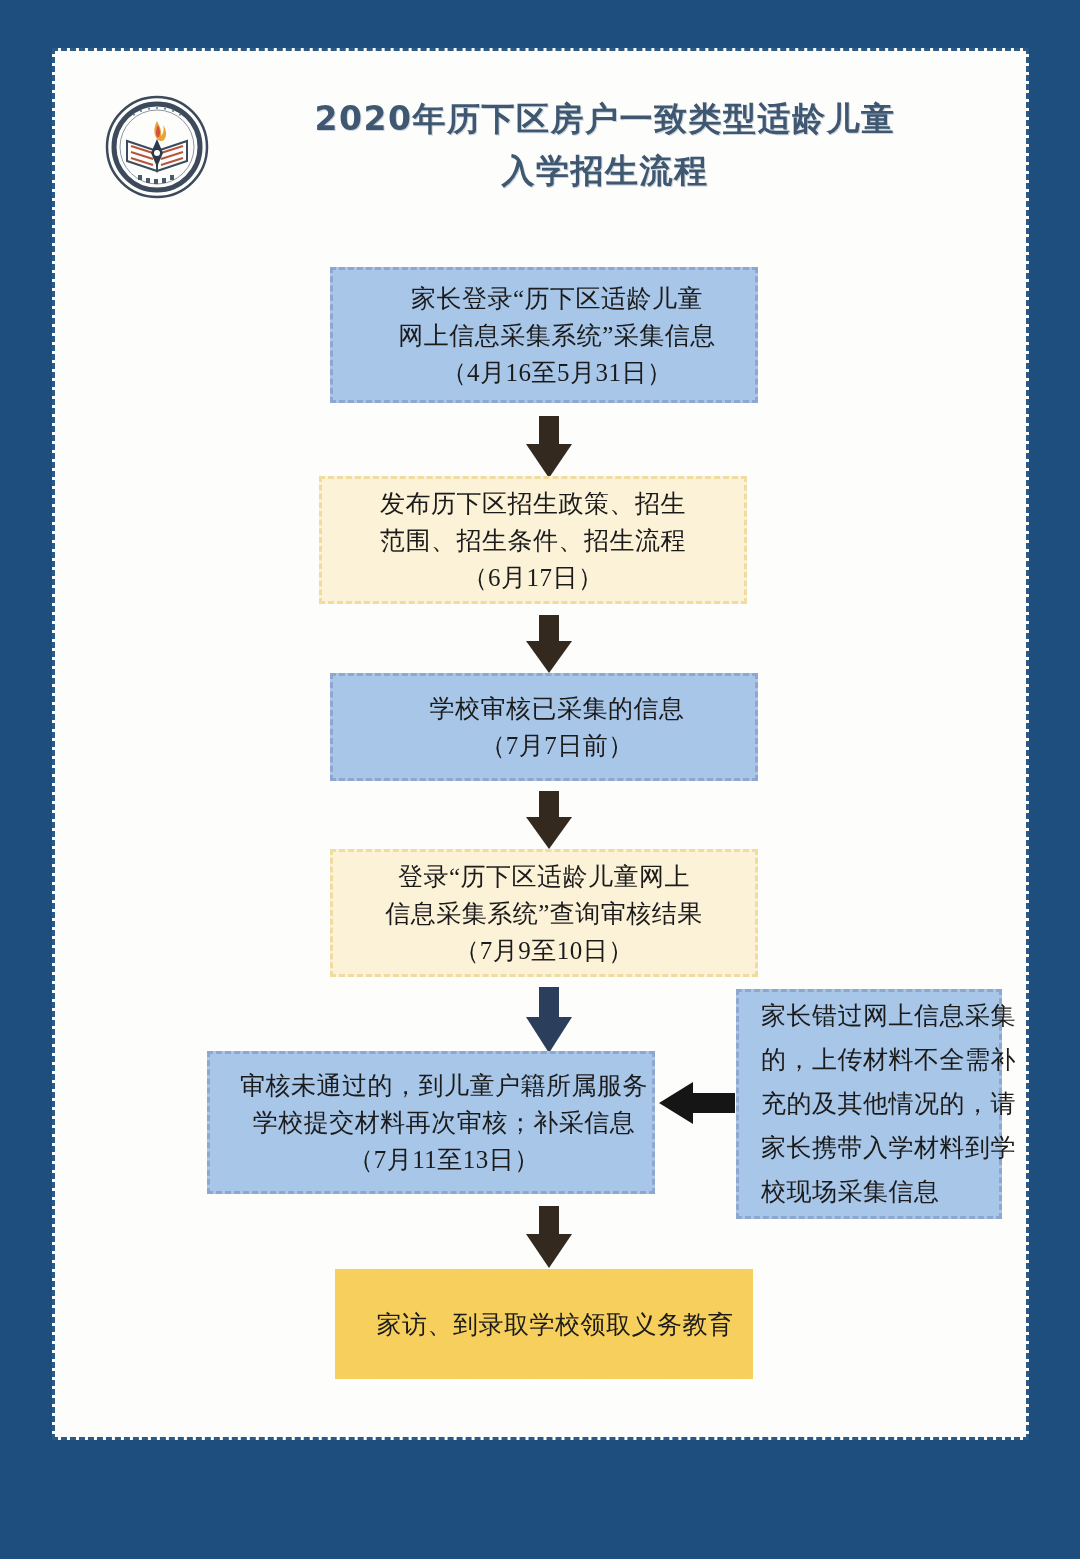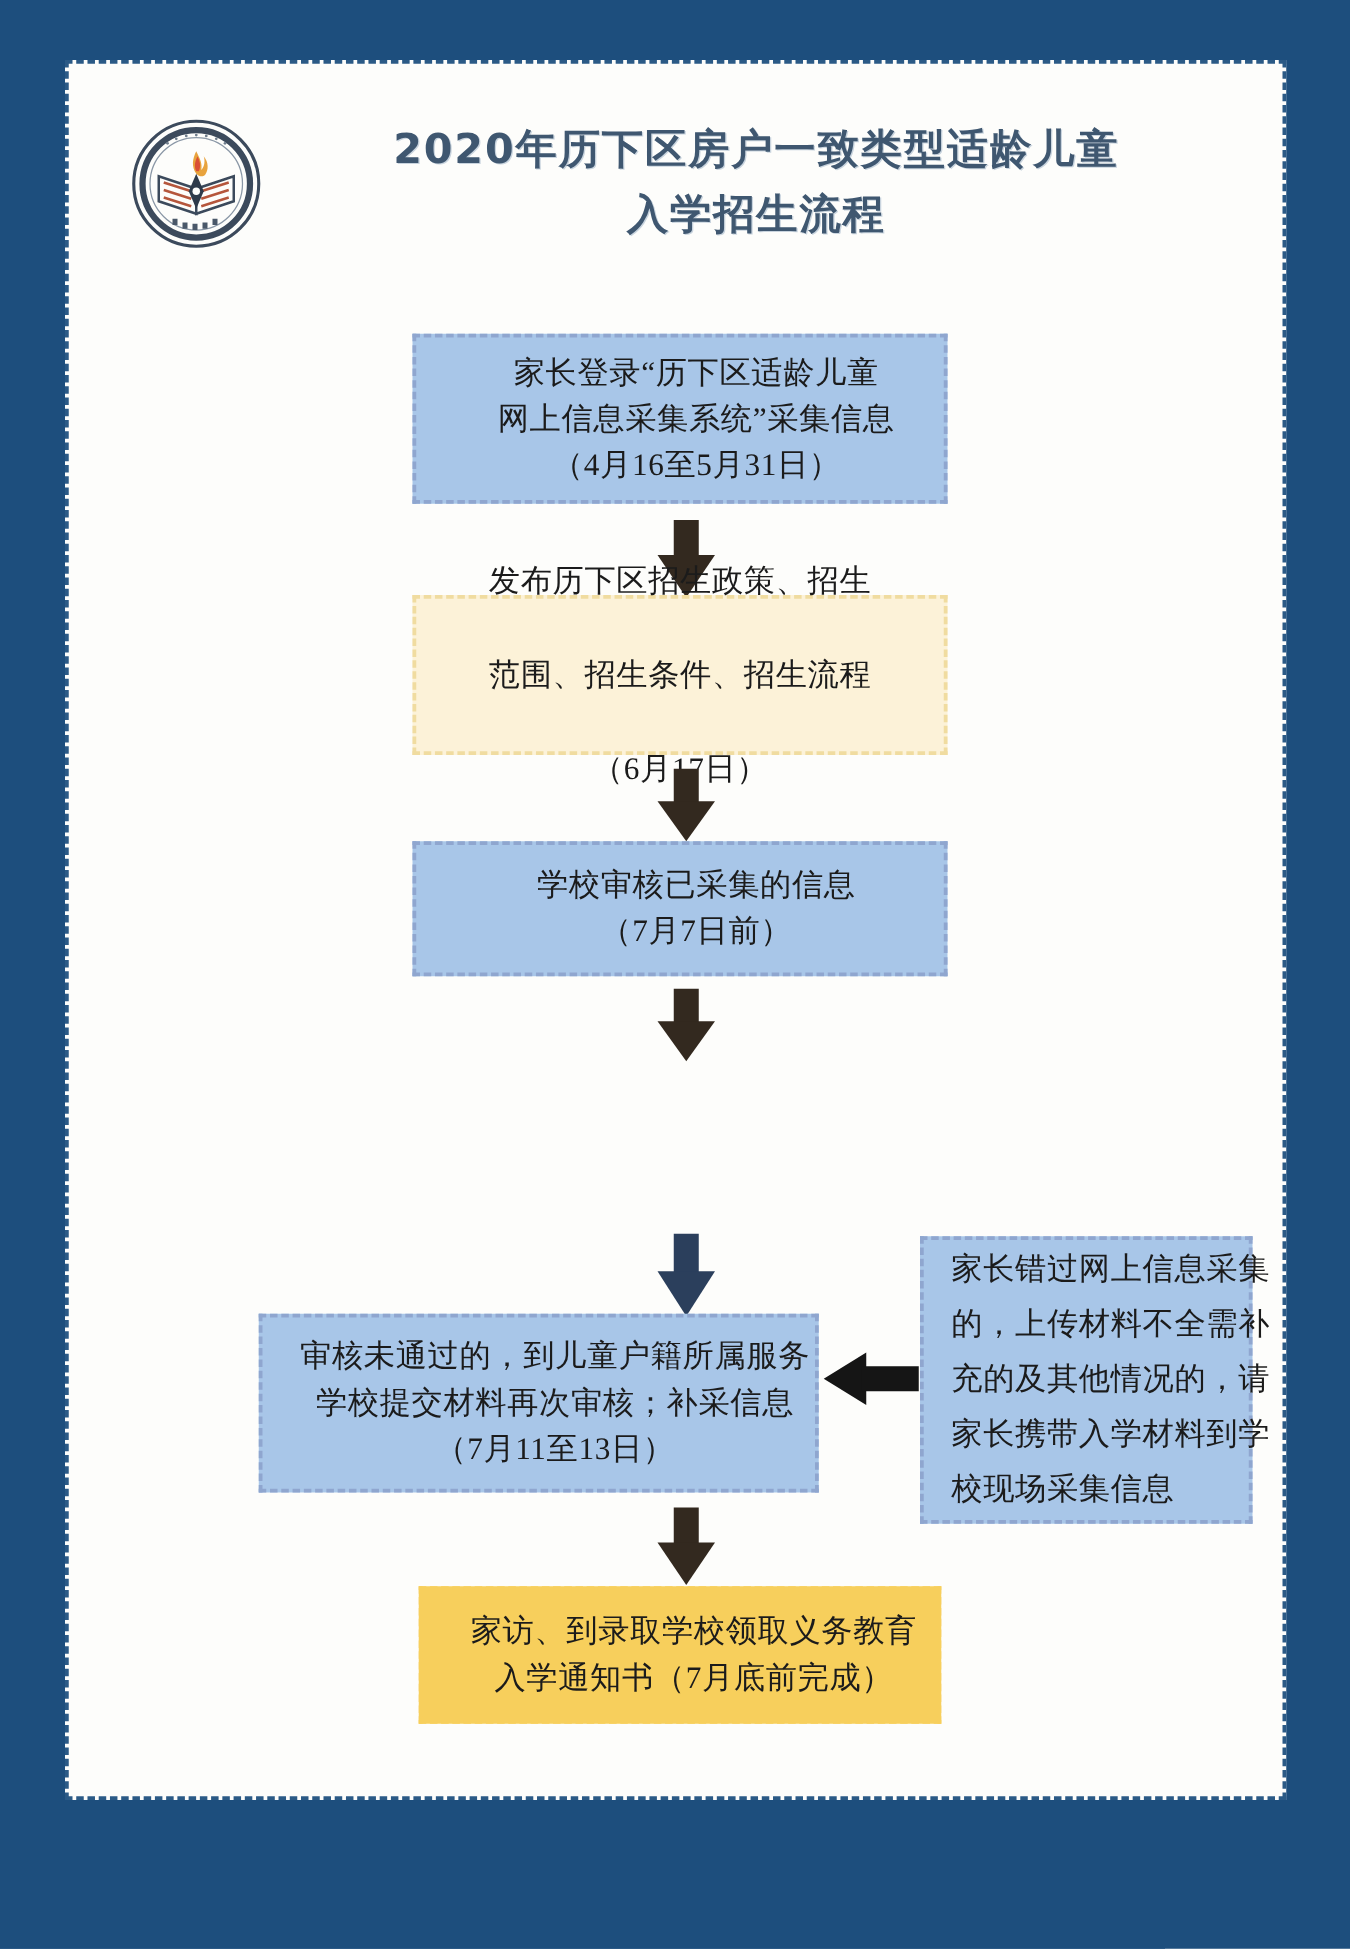--- a/index.html
+++ b/index.html
@@ -229,41 +229,46 @@
         <div class="line">家长登录“历下区适龄儿童</div>
         <div class="line">网上信息采集系统”采集信息</div>
         <div class="line">（4月16至5月31日）</div>
       </div>
 
       <div class="arrow-down" id="arrow-1-2" style="left:471px; top:365px; height:66px;">
         <div class="shaft" style="background:#33291f; height:30px;"></div>
         <div class="head" style="top:28px; border-top:34px solid #33291f;"></div>
       </div>
 
-      <div class="flow-box box-cream" id="box-2" style="left:275px; top:425px; width:428px; height:128px;gap:38px;">
+      <div class="flow-box box-cream" id="box-2" style="left:264px; top:425px; width:428px; height:128px;">
         <div class="line">发布历下区招生政策、招生</div>
         <div class="line">范围、招生条件、招生流程</div>
         <div class="line">（6月17日）</div>
       </div>
 
       <div class="arrow-down" id="arrow-2-3" style="left:471px; top:564px; height:62px;">
         <div class="shaft" style="background:#33291f; height:28px;"></div>
         <div class="head" style="top:26px; border-top:32px solid #33291f;"></div>
       </div>
 
       <div class="flow-box box-blue" id="box-3" style="left:275px; top:622px; width:428px; height:108px;font-family:Liberation Serif, serif;">
         <div class="line">学校审核已采集的信息</div>
         <div class="line">（7月7日前）</div>
       </div>
 
       <div class="arrow-down" id="arrow-3-4" style="left:471px; top:740px; height:60px;">
         <div class="shaft" style="background:#33291f; height:28px;"></div>
         <div class="head" style="top:26px; border-top:32px solid #33291f;"></div>
       </div>
 
+      <div class="flow-box box-cream" id="box-4" style="left:275px; top:798px; width:428px; height:128px;">
+        <div class="line">登录“历下区适龄儿童网上</div>
+        <div class="line">信息采集系统”查询审核结果</div>
+        <div class="line">（7月9至10日）</div>
+      </div>
 
       <div class="arrow-down" id="arrow-4-5" style="left:471px; top:936px; height:68px;">
         <div class="shaft" style="background:#2b3f5c; height:32px;"></div>
         <div class="head" style="top:30px; border-top:36px solid #2b3f5c;"></div>
       </div>
 
       <div class="flow-box box-blue" id="box-5" style="left:152px; top:1000px; width:448px; height:143px;">
         <div class="line">审核未通过的，到儿童户籍所属服务</div>
         <div class="line">学校提交材料再次审核；补采信息</div>
         <div class="line">（7月11至13日）</div>
@@ -282,18 +287,17 @@
           <div class="shaft" style="background: rgb(21, 21, 21);"></div>
         </div>
 
       <div class="arrow-down" id="arrow-5-6" style="left:471px; top:1155px; height:66px;">
         <div class="shaft" style="background:#33291f; height:30px;"></div>
         <div class="head" style="top:28px; border-top:34px solid #33291f;"></div>
       </div>
 
       <div class="flow-box box-gold" id="box-6" style="left:280px; top:1218px; width:418px; height:110px;">
         <div class="line">家访、到录取学校领取义务教育</div>
-        <div class="line">入学通知书（7月底前完成）</div>
       </div>
 
     </div>
   </div>
 </div>
 
 </body></html>

